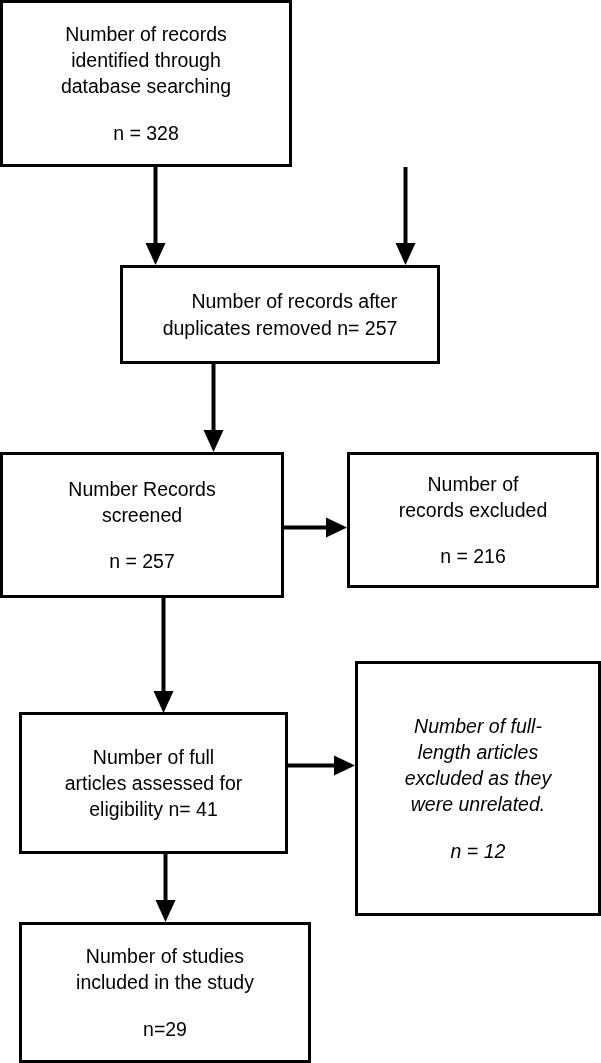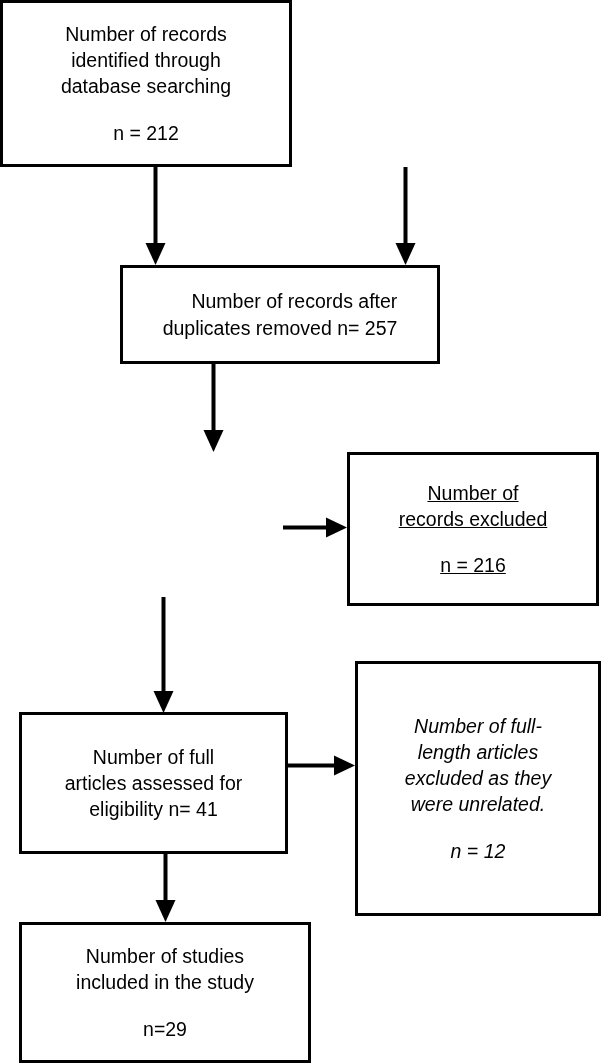--- a/index.html
+++ b/index.html
@@ -53,21 +53,21 @@
 </style>
 </head>
 <body>
 
 <div id="diagram">
 
   <div class="flow-box" style="left:0px; top:0px; width:292px; height:167px;">
     <span class="box-text">Number of records
 identified through
 database searching</span>
-    <span class="box-count">n = 212</span>
+    <span class="box-count">n = 328</span>
   </div>
 
 
   <div class="connector" style="left:144px; top:166px; width:24px; height:101px;">
     <svg width="24" height="101" viewBox="0 0 24 101">
       <line x1="11.5" y1="0" x2="11.5" y2="82" stroke="#000000" stroke-width="4"></line>
       <polygon points="11.5,99 1.5,77 21.5,77" fill="#000000"></polygon>
     </svg>
   </div>
 
@@ -84,29 +84,34 @@
 
   </div>
 
   <div class="connector" style="left:202px; top:363px; width:24px; height:91px;">
     <svg width="24" height="91" viewBox="0 0 24 91">
       <line x1="11.5" y1="0" x2="11.5" y2="72" stroke="#000000" stroke-width="4"></line>
       <polygon points="11.5,89 1.5,67 21.5,67" fill="#000000"></polygon>
     </svg>
   </div>
 
+  <div class="flow-box" style="left:0px; top:452px; width:284px; height:146px;">
+    <span class="box-text">Number Records
+screened</span>
+    <span class="box-count">n = 257</span>
+  </div>
 
   <div class="connector" style="left:283px; top:516px; width:66px; height:24px;">
     <svg width="66" height="24" viewBox="0 0 66 24">
       <line x1="0" y1="11.5" x2="48" y2="11.5" stroke="#000000" stroke-width="4"></line>
       <polygon points="64,11.5 43,1.5 43,21.5" fill="#000000"></polygon>
     </svg>
   </div>
 
-  <div class="flow-box" style="left:347px; top:452px; width:252px; height:154px;text-decoration:underline;">
+  <div class="flow-box" style="left:347px; top:452px; width:252px; height:136px;">
     <span class="box-text">Number of
 records excluded</span>
     <span class="box-count">n = 216</span>
   </div>
 
   <div class="connector" style="left:152px; top:597px; width:24px; height:118px;">
     <svg width="24" height="118" viewBox="0 0 24 118">
       <line x1="11.5" y1="0" x2="11.5" y2="99" stroke="#000000" stroke-width="4"></line>
       <polygon points="11.5,116 1.5,94 21.5,94" fill="#000000"></polygon>
     </svg>

